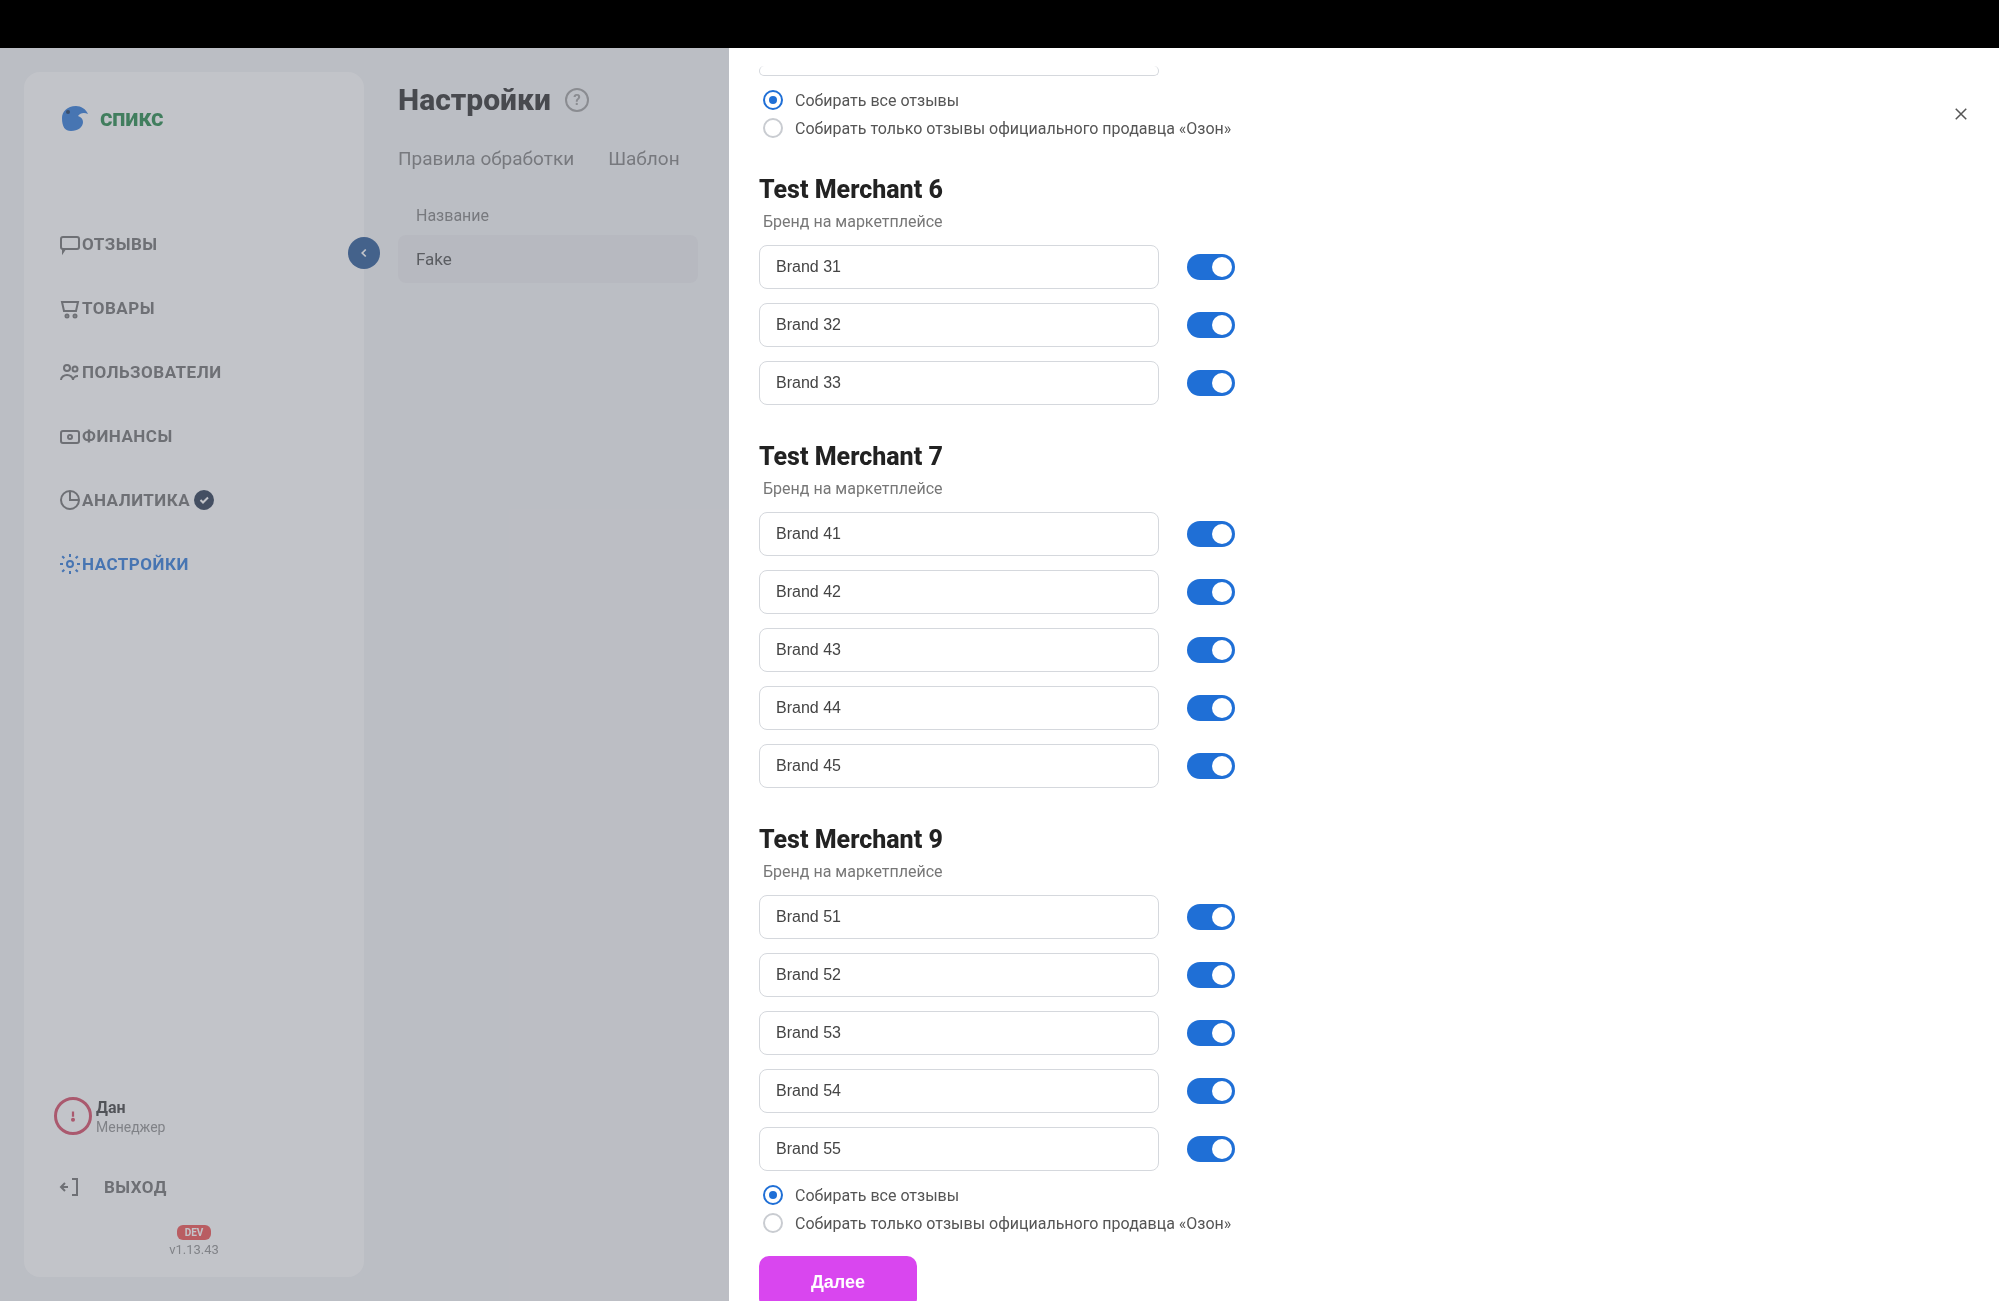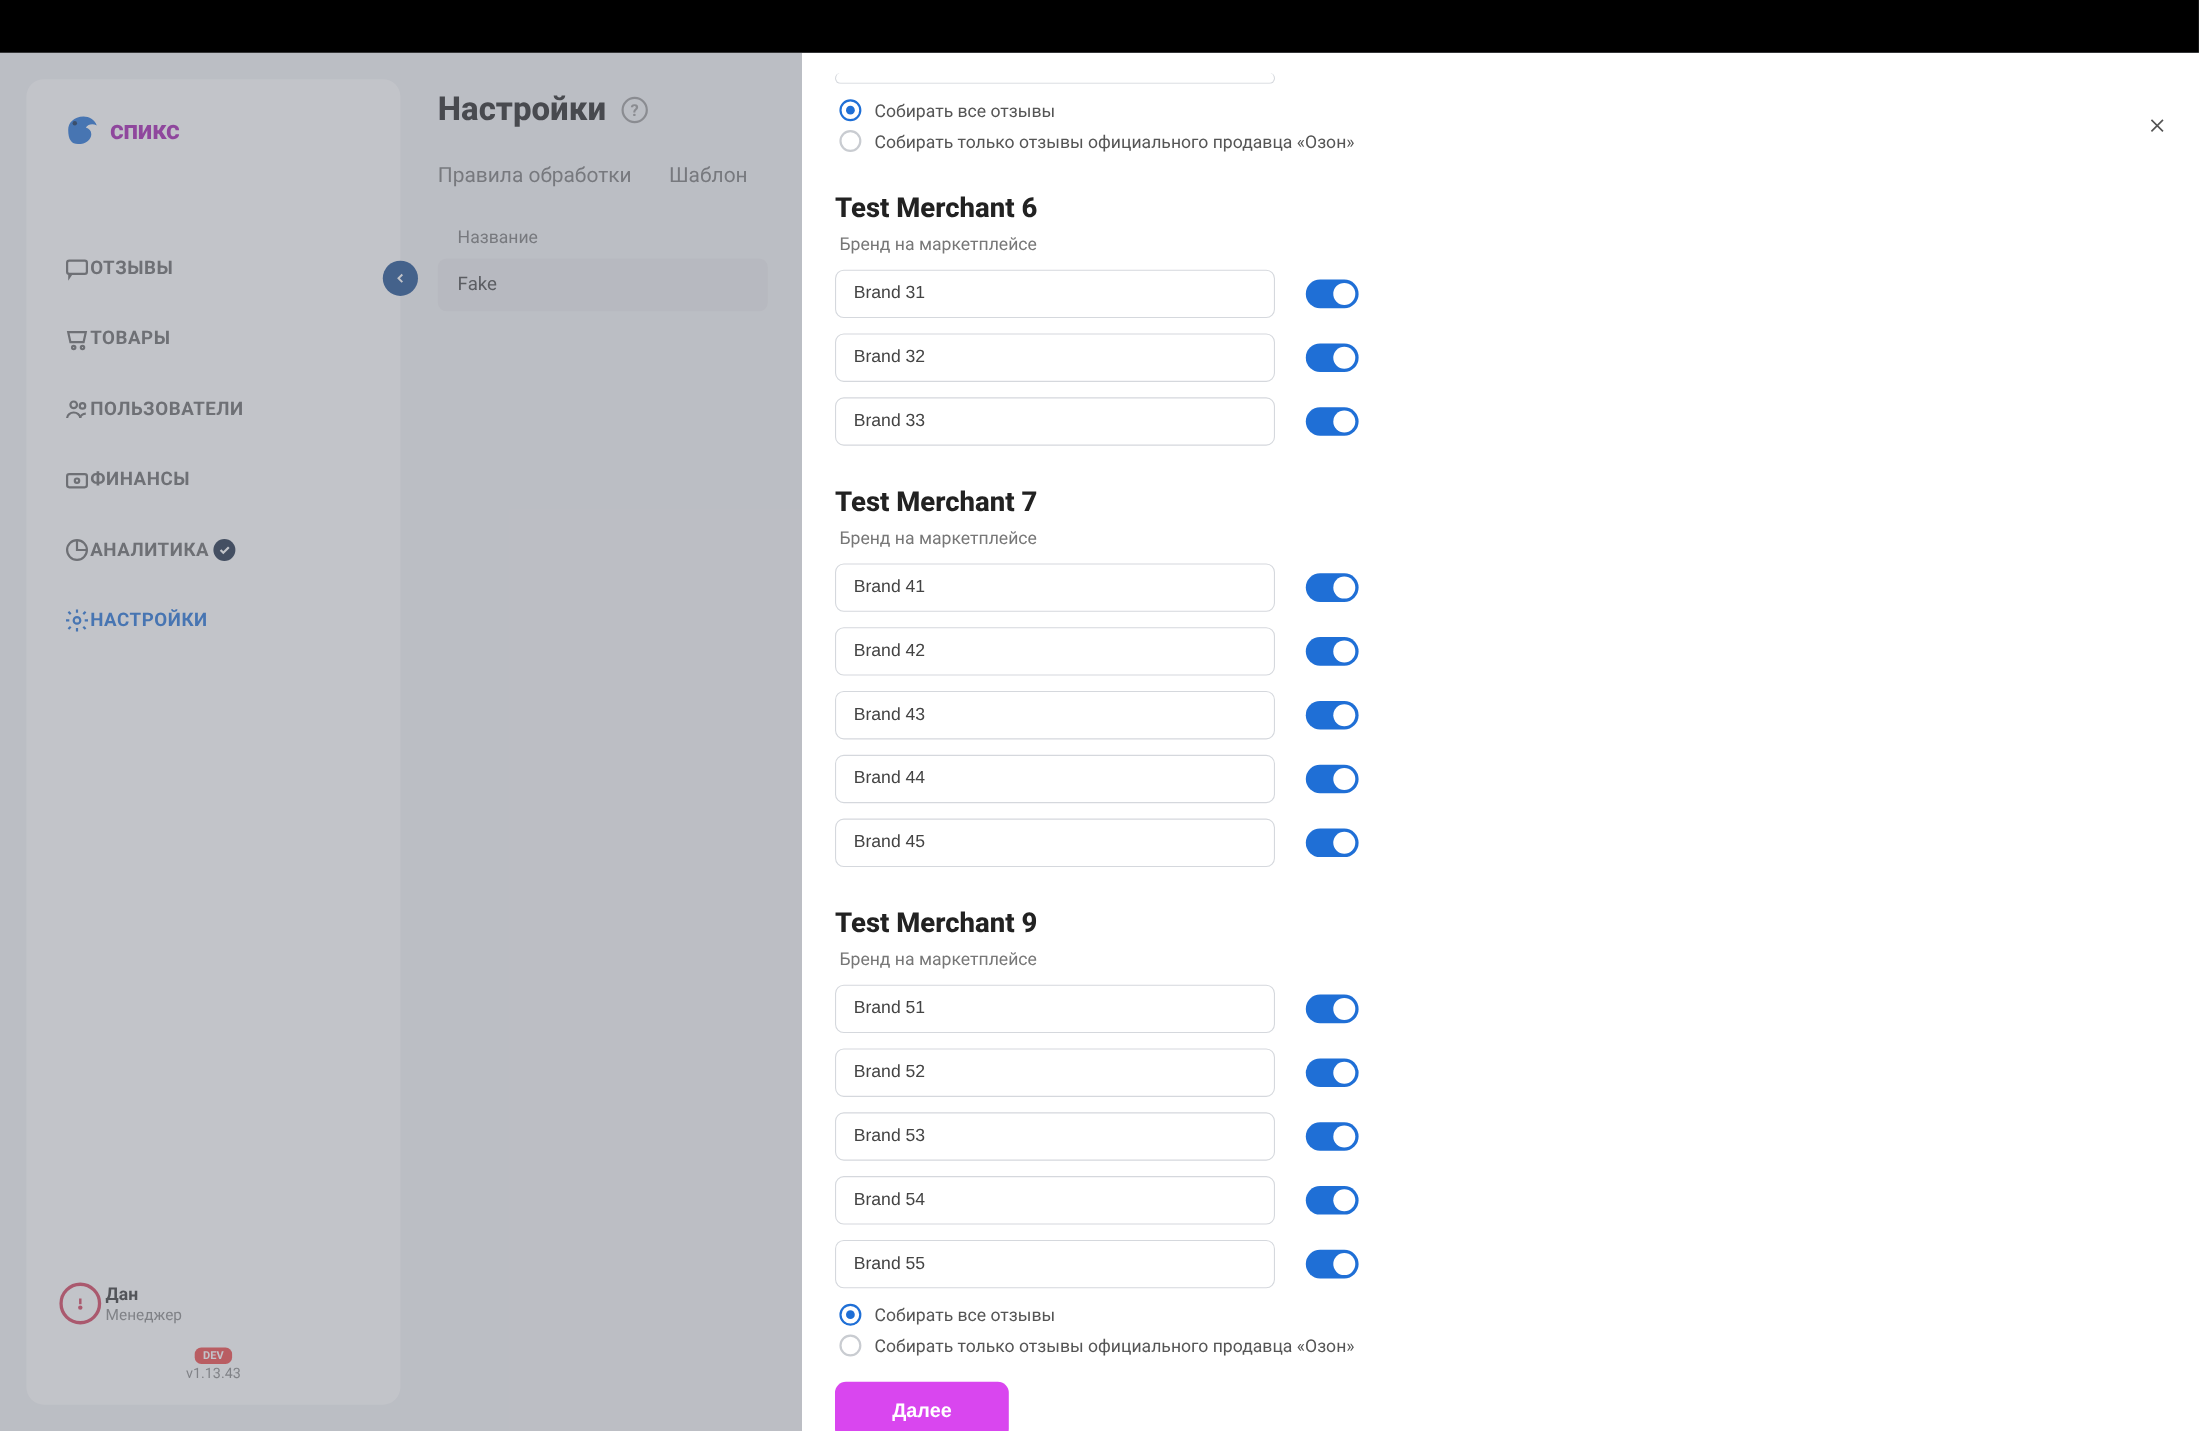--- a/index.html
+++ b/index.html
@@ -38,21 +38,21 @@
   .logo {
     display: flex;
     align-items: center;
     gap: 8px;
     margin-bottom: 50px;
     padding-left: 8px;
   }
   .logo-icon { width: 36px; height: 36px; }
   .logo-text {
     font-size: 24px; font-weight: 700; letter-spacing: -0.5px;
-    color: #a21caf; text-transform: lowercase;
+    color: #15803d; text-transform: lowercase;
   }
   .collapse-btn {
     position: absolute;
     right: -16px; top: 165px;
     width: 32px; height: 32px;
     background: #1b4d8f;
     border-radius: 50%;
     display: flex; align-items: center; justify-content: center;
     color: #fff;
     cursor: pointer;
@@ -239,20 +239,29 @@
             <svg width="18" height="18" viewBox="0 0 24 24" fill="none" stroke="#d43d5a" stroke-width="3">
               <path d="M12 6v7"></path>
               <circle cx="12" cy="17" r="1.2" fill="#d43d5a"></circle>
             </svg>
           </span>
         <div>
           <div class="user-name">Дан</div>
           <div class="user-role">Менеджер</div>
         </div>
       </div>
+      <div class="logout">
+        <span class="nav-icon">
+            <svg viewBox="0 0 24 24" width="24" height="24" fill="none" stroke="#666" stroke-width="2">
+              <path d="M14 4h5v16h-5"></path>
+              <path d="M10 12H3M7 8l-4 4 4 4"></path>
+            </svg>
+          </span>
+        <span>ВЫХОД</span>
+      </div>
       <div class="version">
         <span class="dev-badge">DEV</span>
         <span class="version-text">v1.13.43</span>
       </div>
     </div>
   </div>
 
   <div class="content">
     <div class="page-header">
       <h1 class="page-title">Настройки</h1>

